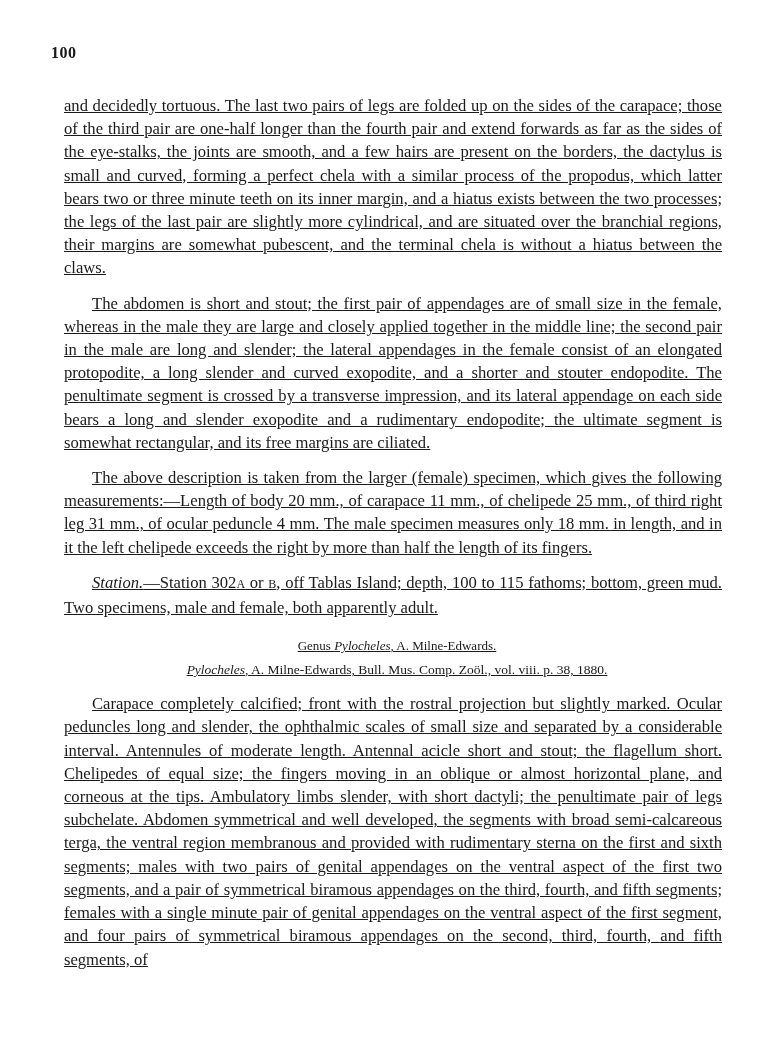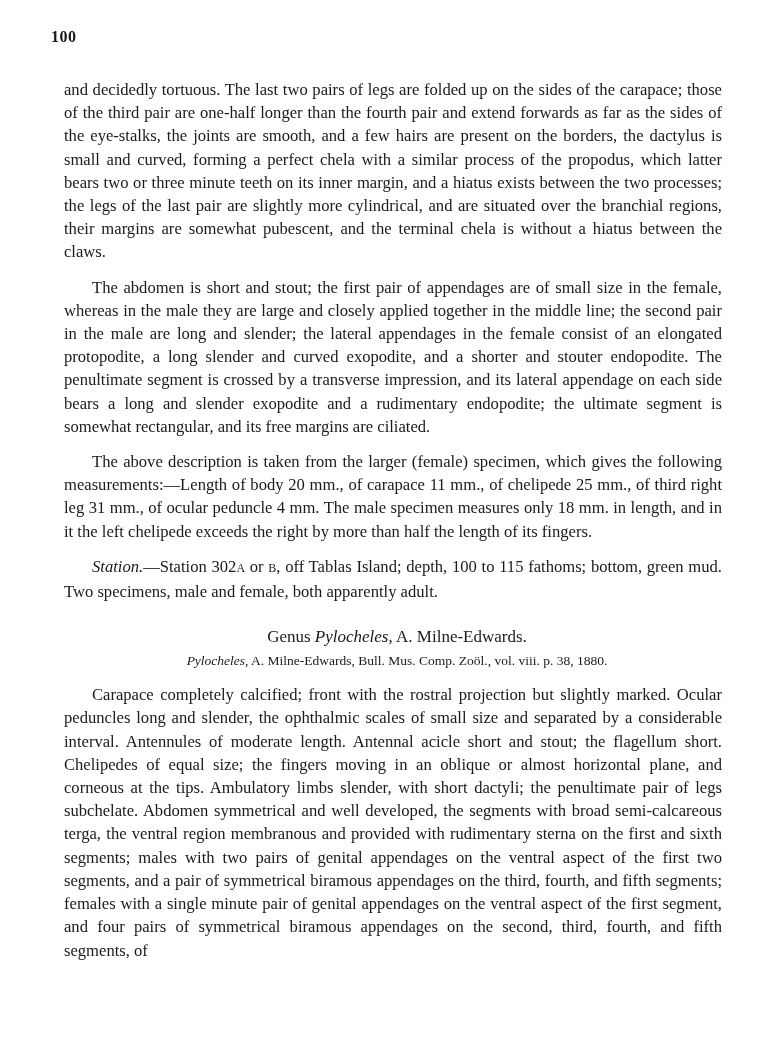--- a/index.html
+++ b/index.html
@@ -11,22 +11,23 @@
       width: 776px;
       height: 1050px;
       overflow: hidden;
       position: relative;
       font-family: "Liberation Serif", "DejaVu Serif", serif;
       color: #1a1a1a;
     }
     .page {
       position: absolute;
       left: 52px;
-      top: 28px;
+      top: 44px;
       width: 682px;
+      text-decoration: underline;
     }
     .running-head {
       position: relative;
       height: 26px;
       font-size: 15px;
       letter-spacing: 0.5px;
     }
     .page-number {
       position: absolute;
       left: -1px;
@@ -54,22 +55,22 @@
       margin: 12px;
     }
     .indent {
       text-indent: 28px;
     }
     .habitat-label {
       font-style: italic;
     }
     .genus-heading {
       text-align: center;
-      margin-top: 22px;
-      font-size: 17px;
+      margin-top: 15px;
+      font-size: 13px;
       line-height: 24px;
       padding-left: 8px;
     }
     .genus-heading .italic {
       font-style: italic;
     }
     .citation {
       text-align: center;
       margin-top: 2px;
       font-size: 13.5px;

